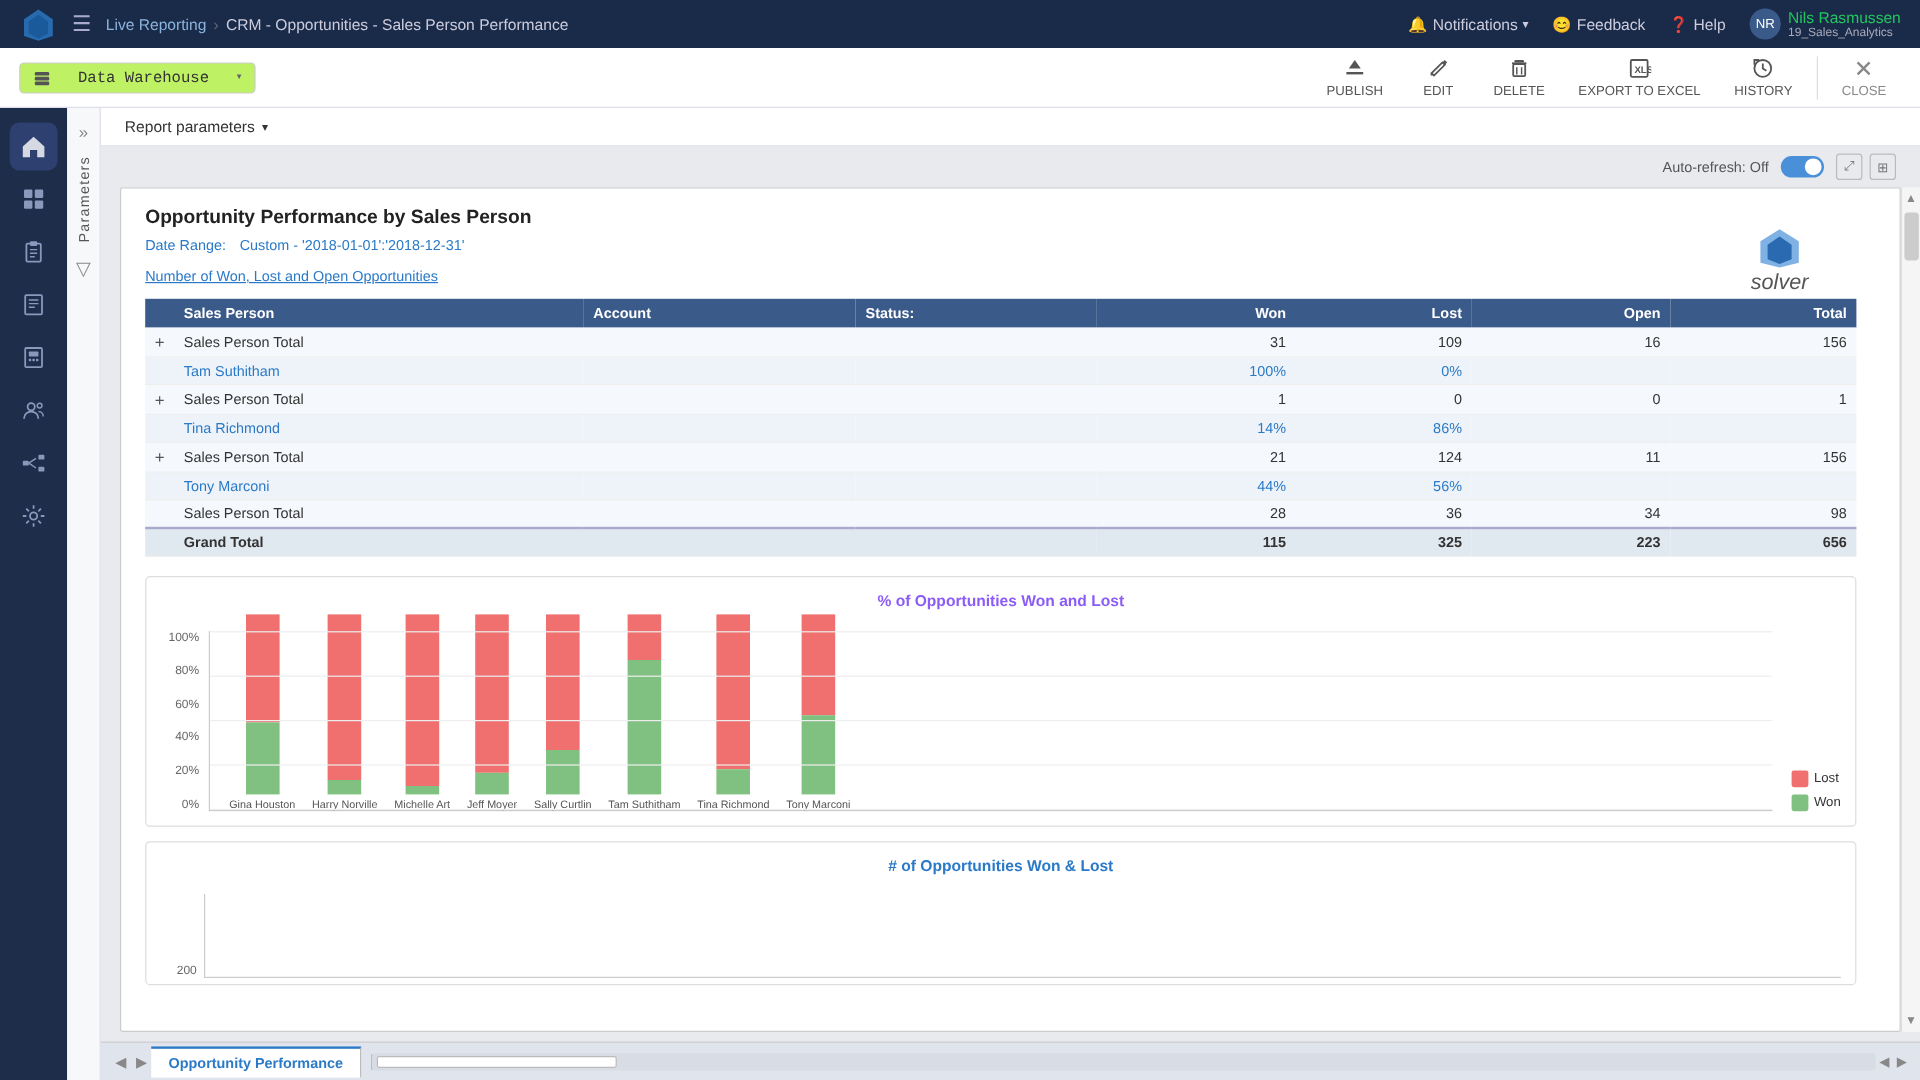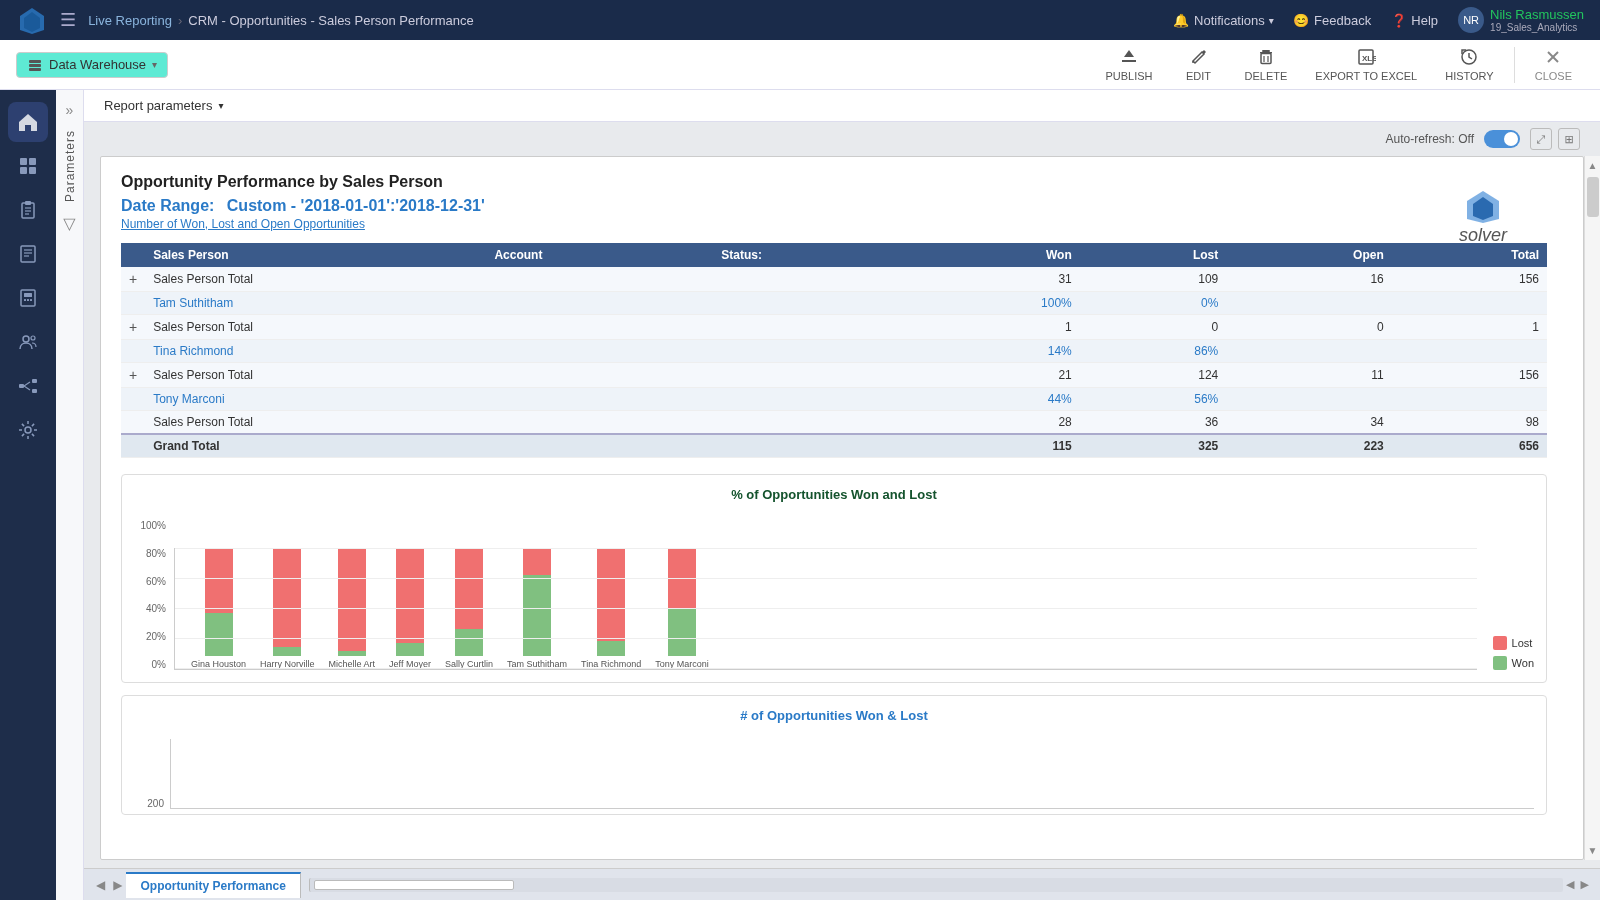--- a/index.html
+++ b/index.html
@@ -20,21 +20,21 @@
     .user-avatar { width: 26px; height: 26px; border-radius: 50%; background: #3a5a8a; display: flex; align-items: center; justify-content: center; font-size: 11px; color: #fff; }
     .user-name { color: #22c55e; font-size: 13px; font-weight: 500; }
     .user-role { color: #aab; font-size: 10px; }
 
     
     .toolbar {
       display: flex; align-items: center; background: #fff; border-bottom: 1px solid #dde;
       height: 50px; padding: 0 16px; justify-content: space-between;
     }
     .toolbar-left { display: flex; align-items: center; gap: 8px; }
-    .db-selector { display: flex; align-items: center; gap: 6px; border: 1px solid #ccc; border-radius: 4px; padding: 4px 10px; cursor: pointer; font-size: 13px; background: #5eead4; }
+    .db-selector { display: flex; align-items: center; gap: 22px; border: 1px solid #ccc; border-radius: 4px; padding: 4px 10px; cursor: pointer; font-size: 13px; background: #bef264; font-family: Liberation Mono, monospace; }
     .toolbar-right { display: flex; align-items: center; gap: 4px; }
     .toolbar-btn { display: flex; flex-direction: column; align-items: center; justify-content: center; padding: 4px 12px; cursor: pointer; border: none; background: none; font-size: 11px; color: #555; gap: 3px; min-width: 60px; }
     .toolbar-btn svg { width: 20px; height: 20px; }
     .toolbar-btn-close { color: #888; }
     .toolbar-divider { width: 1px; height: 36px; background: #ddd; margin: 0 4px; }
 
     
     .main-layout { display: flex; height: calc(900px - 90px); }
 
     
@@ -89,21 +89,21 @@
       position: absolute; right: 0; top: 0; bottom: 0; width: 16px; background: #f5f5f5;
       border-left: 1px solid #ddd; display: flex; flex-direction: column; align-items: center;
     }
     .scroll-arrow { color: #888; font-size: 10px; padding: 4px; cursor: pointer; }
     .scroll-thumb { width: 12px; height: 40px; background: #ccc; border-radius: 3px; margin: 2px; cursor: pointer; }
 
     
     .report-inner { padding: 16px 20px; padding-right: 36px; }
 
     .report-title { font-size: 16px; font-weight: 600; color: #222; margin-bottom: 6px; }
-    .report-date-range { color: #2a7ac7; font-size: 16px; margin-bottom: 2px; font-weight: bold; }
+    .report-date-range { color: #2a7ac7; font-size: 12px; margin-bottom: 12px; }
     .report-date-range span { color: #2a7ac7; }
     .report-subtitle-link { color: #2a7ac7; font-size: 12px; margin-bottom: 12px; text-decoration: underline; cursor: pointer; }
 
     
     .solver-logo {
       position: absolute; right: 40px; top: 16px;
       display: flex; flex-direction: column; align-items: center;
     }
     .solver-logo-mark { width: 40px; height: 36px; }
     .solver-logo-text { font-size: 18px; color: #555; font-style: italic; }
@@ -121,24 +121,24 @@
     .data-table .person-row td { background: #eef3f9; color: #2a7ac7; font-weight: 500; }
     .data-table .grand-total-row td { background: #e0e8f0; font-weight: 700; border-top: 2px solid #aac; }
     .data-table .plus-cell { color: #555; font-size: 14px; cursor: pointer; }
     .expand-col { width: 20px; }
 
     
     .chart-container {
       border: 1px solid #ddd; border-radius: 4px; background: #fff;
       padding: 12px; margin-bottom: 12px;
     }
-    .chart-title { text-align: center; color: #14532d; font-size: 13px; font-weight: 600; margin-bottom: 8px; }
+    .chart-title { text-align: center; color: #8b5cf6; font-size: 13px; font-weight: 600; margin-bottom: 8px; }
     .chart-area { display: flex; align-items: flex-end; height: 160px; position: relative; }
     .chart-y-axis { display: flex; flex-direction: column; justify-content: space-between; height: 150px; text-align: right; padding-right: 8px; font-size: 10px; color: #666; width: 40px; }
-    .chart-bars { display: flex; gap: 14px; height: 122px; border-left: 1px solid #ccc; border-bottom: 1px solid #ccc; padding: 0 20px 0 16px; flex: 1; position: relative; }
+    .chart-bars { display: flex; align-items: flex-end; gap: 14px; height: 150px; border-left: 1px solid #ccc; border-bottom: 1px solid #ccc; padding: 0 20px 0 16px; flex: 1; position: relative; }
     .chart-grid { position: absolute; left: 0; right: 0; top: 0; bottom: 0; display: flex; flex-direction: column; justify-content: space-between; pointer-events: none; }
     .chart-grid-line { border-top: 1px solid #eee; width: 100%; }
     .bar-group { display: flex; flex-direction: column; align-items: center; gap: 0; }
     .bar-stack { display: flex; flex-direction: column; align-items: center; justify-content: flex-end; width: 28px; height: 150px; }
     .bar-lost { background: #f07070; width: 100%; }
     .bar-won { background: #80c080; width: 100%; }
     .bar-label { font-size: 9px; color: #555; text-align: center; margin-top: 3px; white-space: nowrap; }
     .chart-legend { display: flex; flex-direction: column; gap: 6px; align-items: flex-start; justify-content: center; padding-left: 16px; font-size: 11px; }
     .legend-item { display: flex; align-items: center; gap: 5px; }
     .legend-color { width: 14px; height: 14px; border-radius: 2px; }

